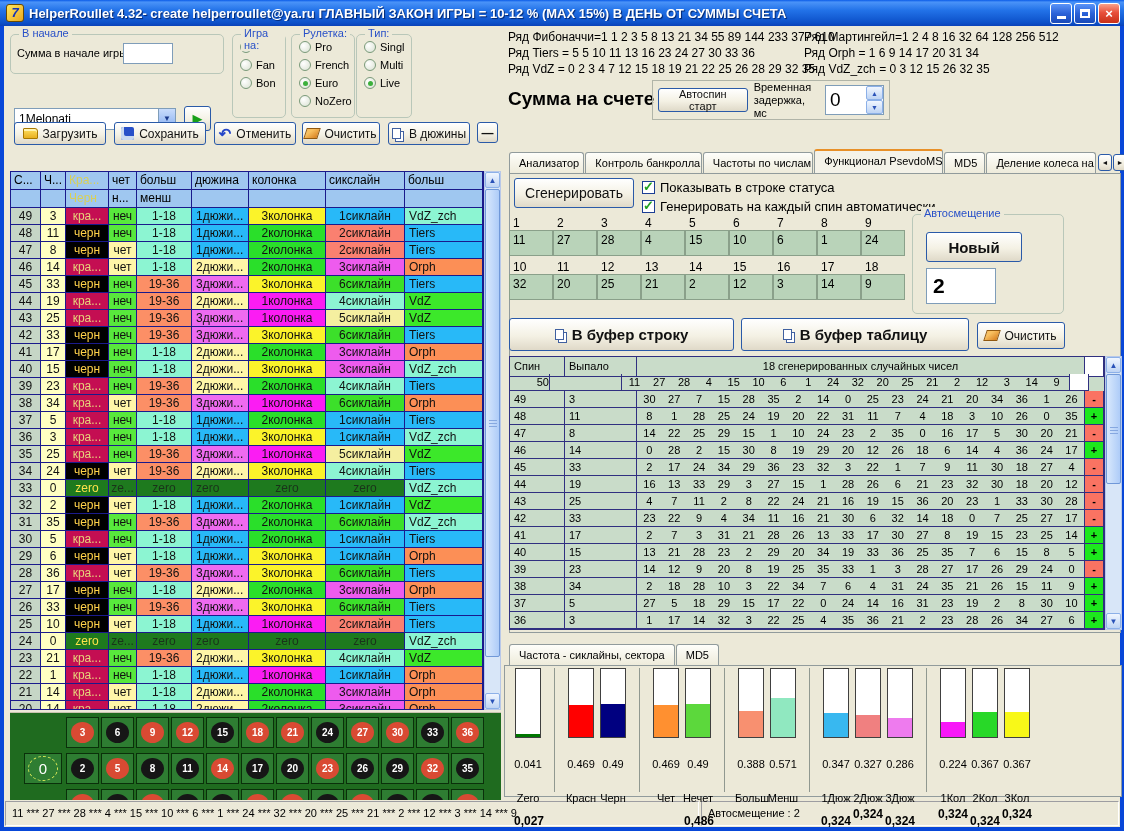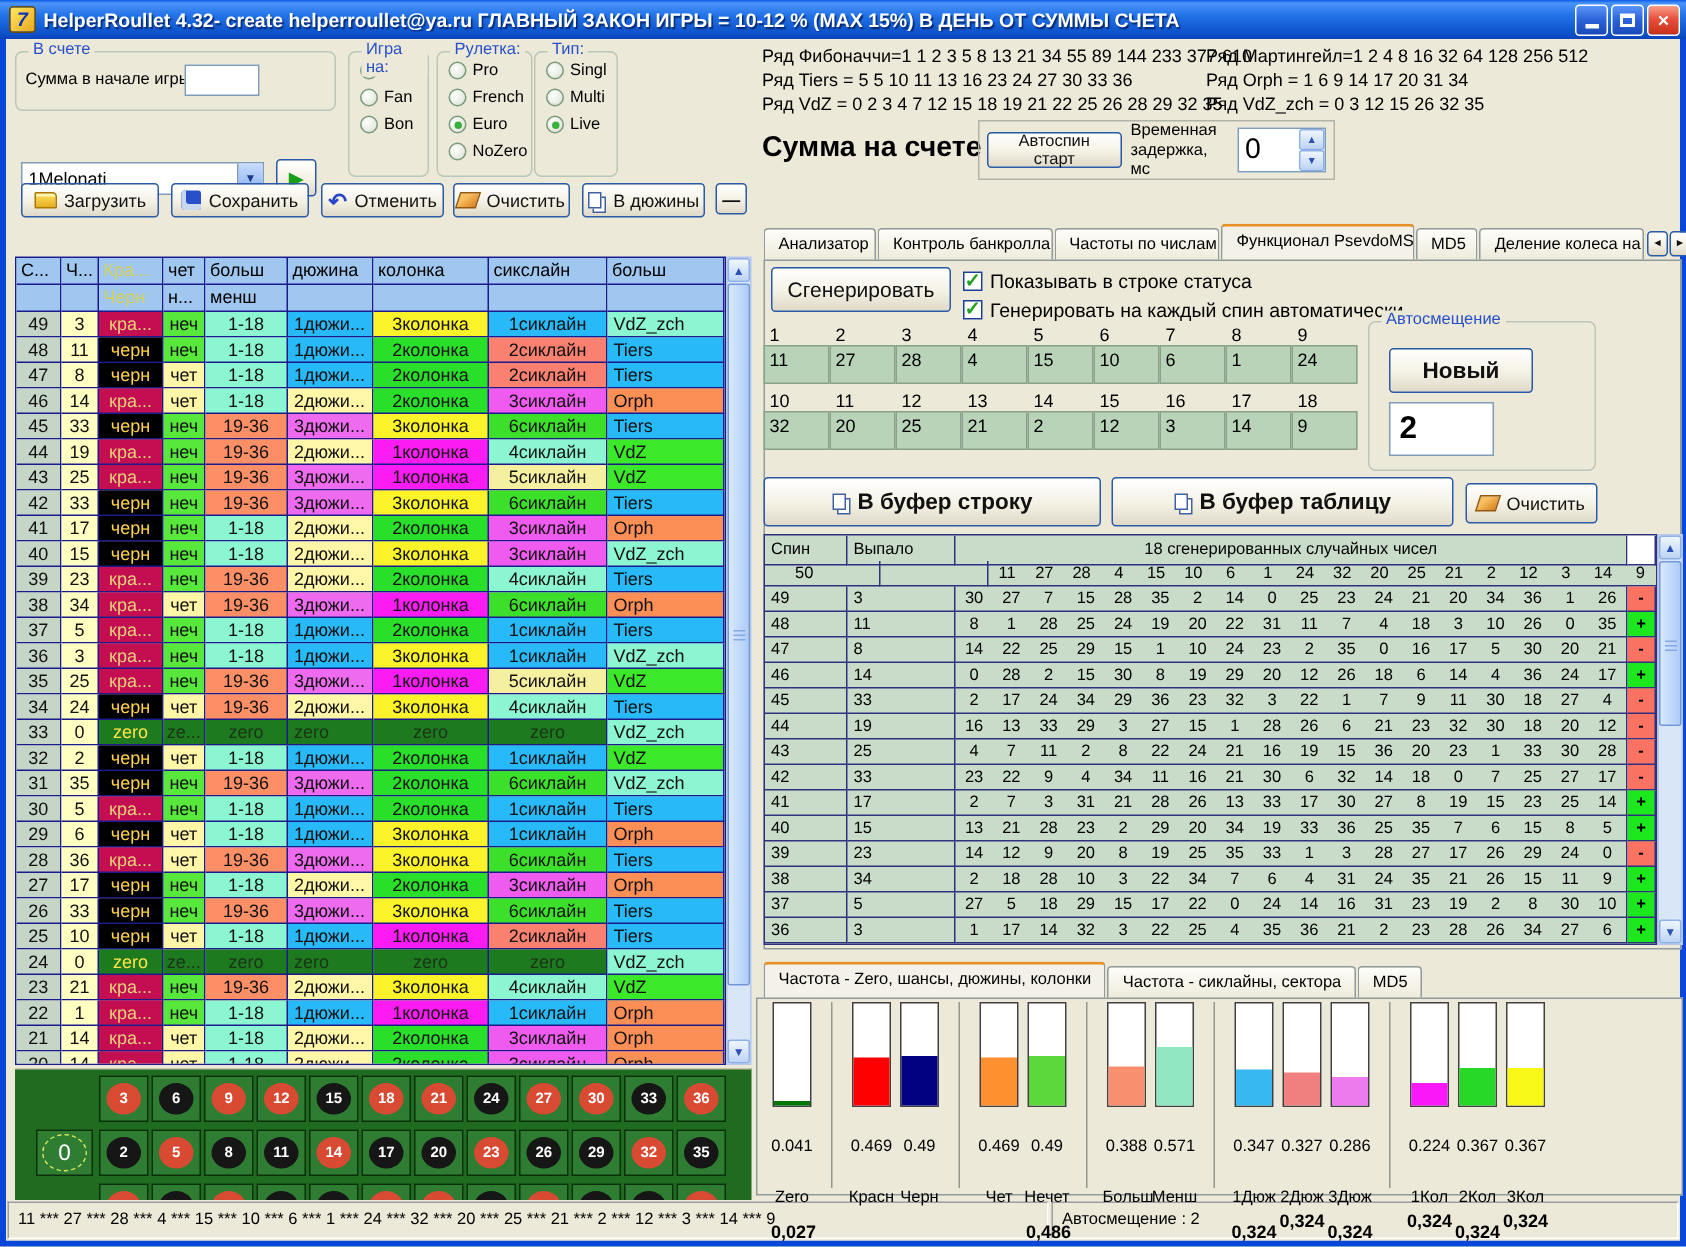--- a/index.html
+++ b/index.html
@@ -128,21 +128,21 @@
     <div id="app-icon">7</div>
     <span id="title-text">HelperRoullet 4.32- create helperroullet@ya.ru ГЛАВНЫЙ ЗАКОН ИГРЫ = 10-12 % (MAX 15%) В ДЕНЬ ОТ СУММЫ СЧЕТА</span>
     <div class="tb-btn"><span class="mini"></span></div>
     <div class="tb-btn"><span class="maxi"></span></div>
     <div class="tb-btn close">×</div>
   </div>
 
   <div id="client">
 
     <div class="grpbox" style="left:6px;top:8px;width:214px;height:40px;">
-      <span class="grp-label">В счете</span>
+      <span class="grp-label">В начале</span>
       <span style="position:absolute;left:6px;top:12px;font-size:11px;">Сумма в начале игры</span>
       <input class="xp-input" style="position: absolute; left: 112px; top: 8px; width: 50px; height: 21px;" value="">
     </div>
 
     <div id="combo" class="abs">
       <span id="combo-text">1Melonati</span>
       <span class="combo-arrow">▼</span>
     </div>
     <button class="xp-btn abs" style="left:180px;top:80px;width:27px;height:25px;">
         <span style="color:#18A018;font-size:13px;">▶</span>
@@ -817,21 +817,21 @@
       </button>
 
     <div id="gen-table" class="abs">
         <div class="gt-row">
           <div class="gt-c gt-head" style="width: 55px; padding-left: 4px;">Спин</div>
           <div class="gt-c gt-head" style="width: 72px; padding-left: 4px;">Выпало</div>
           <div class="gt-c gt-head" style="width: 448px; text-align: center;">18 сгенерированных случайных чисел</div>
           <div class="gt-c gt-head" style="width: 19px; padding-left: 4px; background: rgb(255, 255, 255);"></div>
         </div>
         <div class="gt-row">
-          <div class="gt-c" style="width: 77px; padding-left: 20px;">50</div>
+          <div class="gt-c" style="width: 40px; padding-left: 1px; text-align: right;">50</div>
           <div class="gt-c" style="width: 72px; padding-left: 4px;"></div>
           <div class="gt-c gt-nums" style="width: 448px;">
             <span>11</span>
             <span>27</span>
             <span>28</span>
             <span>4</span>
             <span>15</span>
             <span>10</span>
             <span>6</span>
             <span>1</span>
@@ -1201,21 +1201,20 @@
       </div>
     <div class="sb-v" style="left:1101px;top:330px;height:274px;">
       <div class="sb-btn" style="top:0;">▲</div>
       <div class="sb-thumb" style="top:17px;height:110px;">
         <div class="sb-grip" style="top:52px;"></div>
       </div>
       <div class="sb-btn" style="top:256px;">▼</div>
     </div>
 
     <div id="freq-tabs" class="abs">
-        <div class="tab active">Частота - Zero, шансы, дюжины, колонки</div>
         <div class="tab">Частота - сиклайны, сектора</div>
         <div class="tab">MD5</div>
       </div>
     <div id="freq-box" class="abs"></div>
     <div id="bars-area">
         <div class="bar-group">
           <div class="bars-row">
             <div class="bar-slot">
               <div class="bar">
                 <div class="bar-fill" style="height: 3px; background: rgb(0, 119, 0);"></div>

